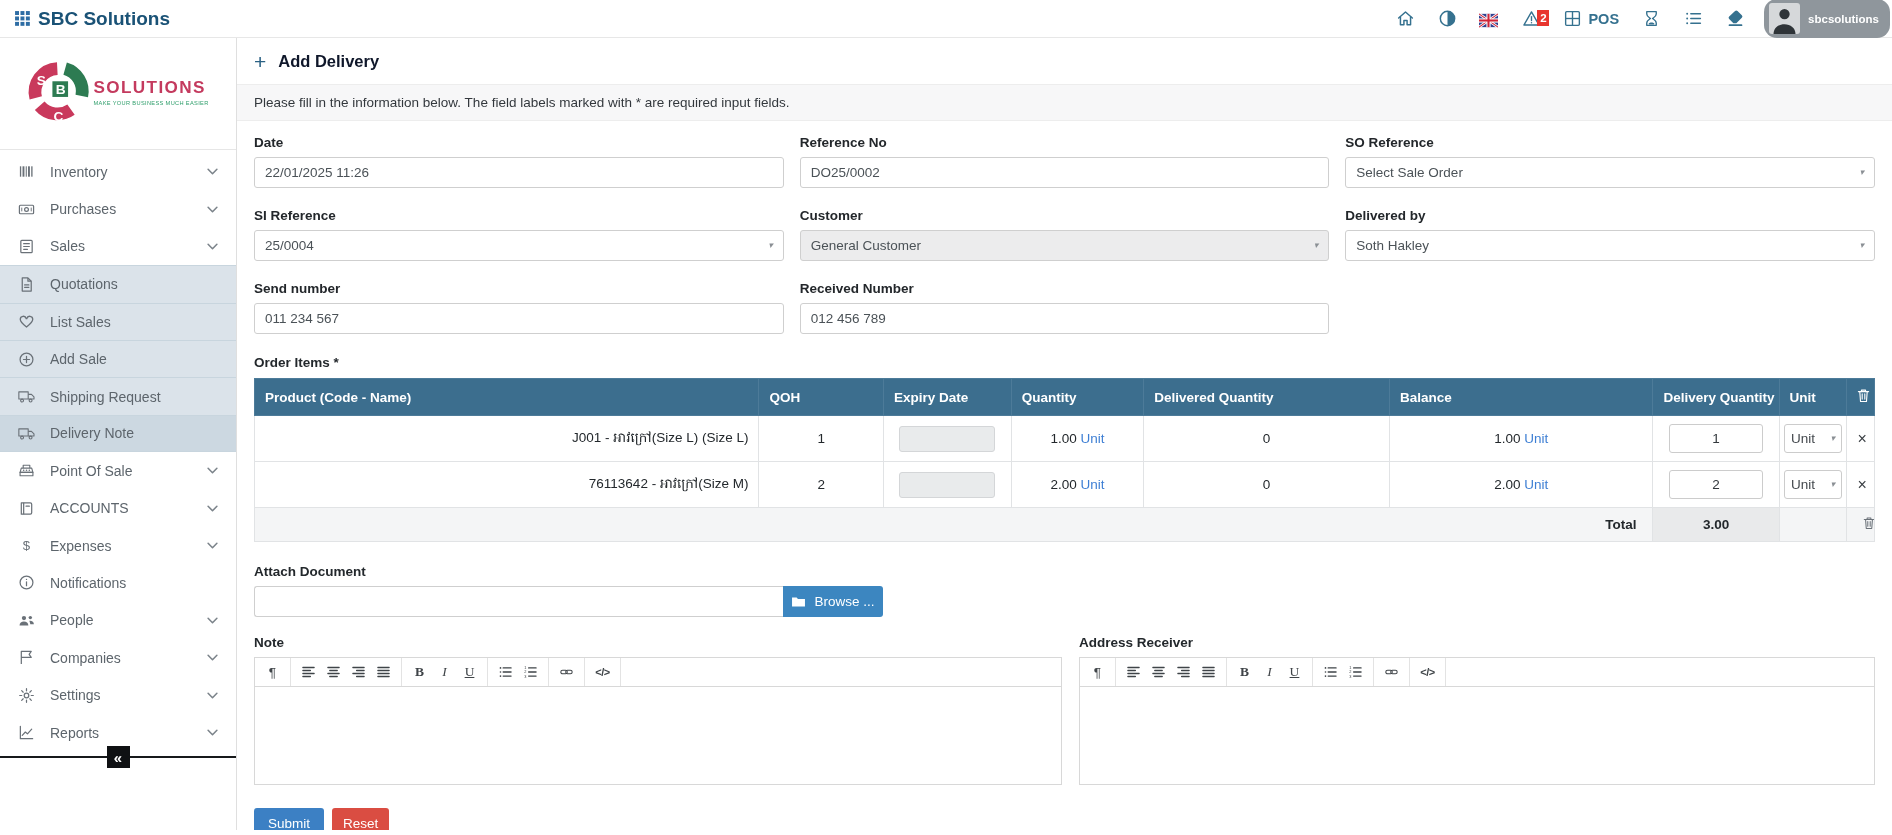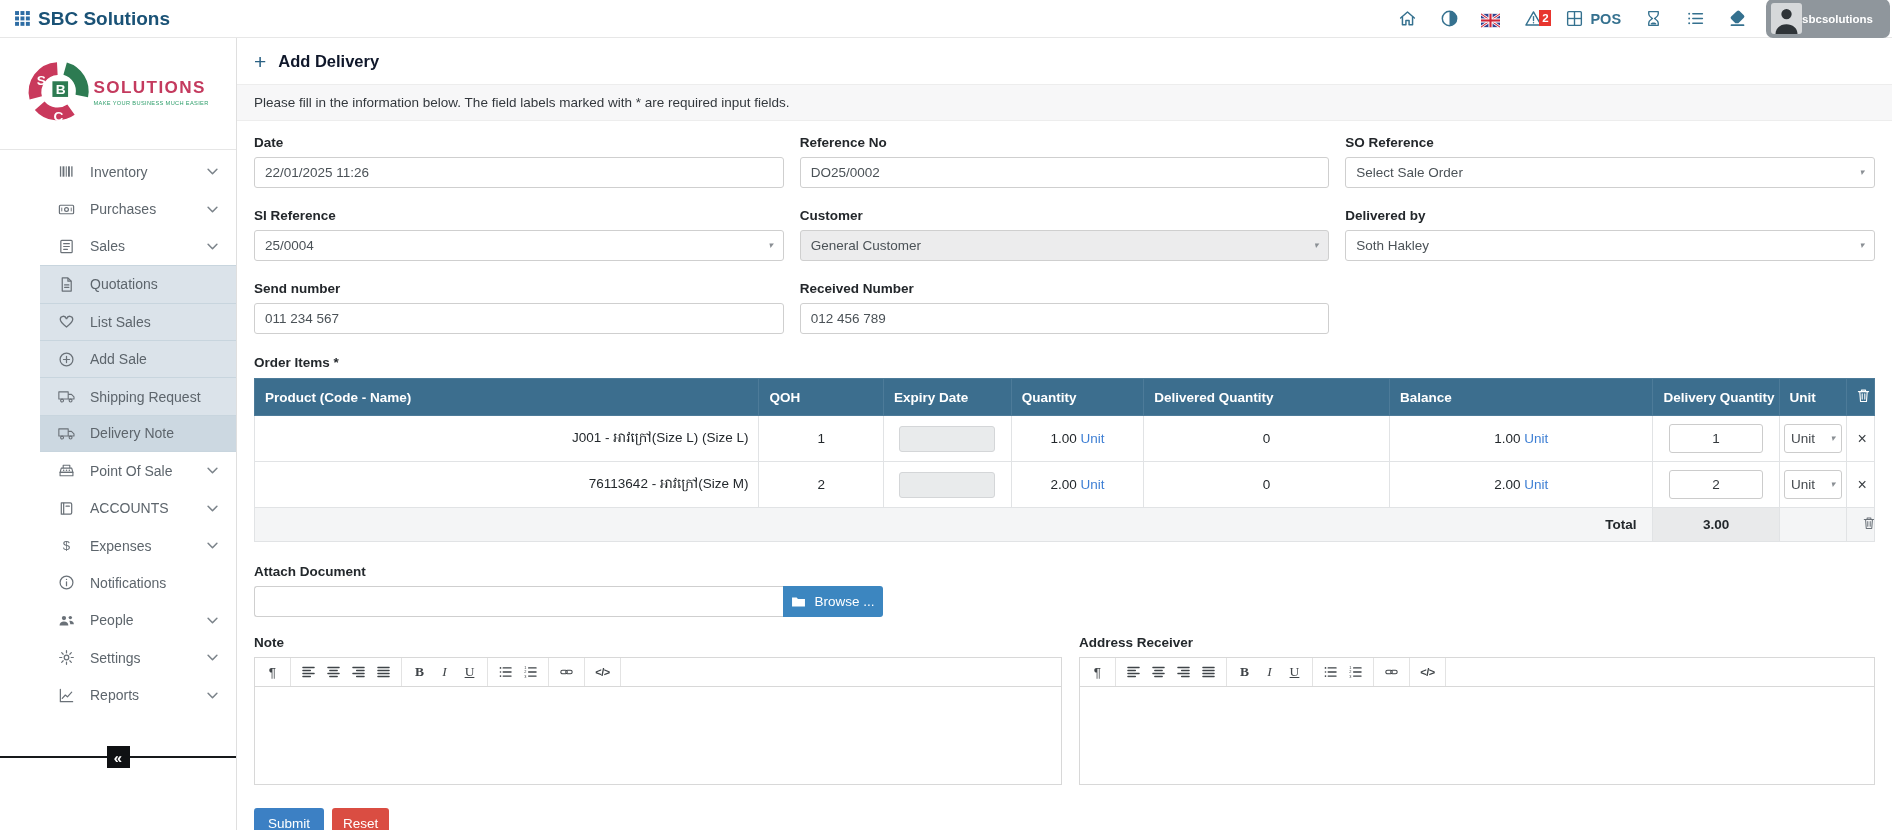--- a/index.html
+++ b/index.html
@@ -15,35 +15,35 @@
   .brand .bicon svg { width:100%; height:100%; }
   .nav-icons { margin-left:auto; display:flex; align-items:center; height:100%; }
   .nav-ic { width:42px; height:100%; display:flex; align-items:center; justify-content:center;
     color:#35718f; cursor:pointer; position:relative; }
   .nav-ic svg { width:19px; height:19px; }
   .nav-ic .flag-svg { width:21px; height:15px; }
   .nav-ic.pos { width:auto; padding:0 11px; gap:6px; font-size:14.5px; font-weight:bold; }
   .alert-badge { position:absolute; top:10px; right:3px; min-width:12px; height:16px;
     background:#e8352e; color:#fff; font-size:11.5px; font-weight:bold; font-style:normal;
     display:flex; align-items:center; justify-content:center; padding:0 1px; }
-  .user-chip { height:39px; margin:2px 2px 2px 8px; background:#8f969c; border-radius:7px;
-    display:flex; align-items:center; padding:0 17px 0 5px; cursor:pointer; }
+  .user-chip { height:39px; margin:2px 2px 2px 8px; background:#8f969c; border-radius:13px;
+    display:flex; align-items:center; gap:8px; padding:0 11px 0 5px; cursor:pointer; }
   .user-chip .avatar { width:31px; height:31px; border-radius:3px; overflow:hidden; display:flex; }
   .user-chip .avatar svg { width:100%; height:100%; }
   .user-chip .uname { color:#fff; font-size:11.5px; font-weight:bold; }
 
   
   .layout { display:flex; height:792px; }
   .sidebar { width:237px; min-width:237px; background:#fff; border-right:1px solid #dfdfdf;
     position:relative; }
   .logo-wrap { height:112px; display:flex; align-items:center; justify-content:center;
     border-bottom:1px solid #e6e6e6; }
   .logo-wrap svg { width:186px; height:84px; }
 
-  .menu { padding-top:3px;margin-left:40px; }
+  .menu { padding-top:3px; }
   .side-item { height:37.4px; display:flex; align-items:center; padding:0 18px; gap:15px;
     color:#5d656c; font-size:14px; cursor:pointer; background:#fff; }
   .side-item .ic { width:17px; height:17px; color:#6a7178; display:flex; align-items:center; justify-content:center; }
   .side-item .ic svg { width:100%; height:100%; }
   .side-item .chev { margin-left:auto; color:#7b838a; display:flex; }
   .side-item .chev svg { width:11px; height:7px; }
   .side-item.grouped { background:#dbe3ea; border-top:1px solid #c8d5de; }
   .side-item.g-end { border-bottom:1px solid #c8d5de; }
   .side-item.active { background:#ccd8e1; }
 
@@ -403,20 +403,33 @@
           </span>
           <span class="lbl">People</span>
           <span class="chev">
             <svg viewBox="0 0 10 6" fill="none" stroke="currentColor" stroke-width="1.4" stroke-linecap="round" stroke-linejoin="round">
               <path d="M1 1 L5 5 L9 1"></path>
             </svg>
           </span>
         </div>
         <div class="side-item">
           <span class="ic">
+            <svg viewBox="0 0 18 18" fill="none" stroke="currentColor" stroke-width="1.3" stroke-linejoin="round">
+              <path d="M3.5 16 V2.5 h10.5 l-2.2 3.2 2.2 3.2 H3.5"></path>
+            </svg>
+          </span>
+          <span class="lbl">Companies</span>
+          <span class="chev">
+            <svg viewBox="0 0 10 6" fill="none" stroke="currentColor" stroke-width="1.4" stroke-linecap="round" stroke-linejoin="round">
+              <path d="M1 1 L5 5 L9 1"></path>
+            </svg>
+          </span>
+        </div>
+        <div class="side-item">
+          <span class="ic">
             <svg viewBox="0 0 18 18" fill="none" stroke="currentColor" stroke-width="1.3">
               <circle cx="9" cy="9" r="2.4"></circle>
               <path d="M9 1.8 V4 M9 14 v2.2 M1.8 9 H4 M14 9 h2.2 M3.9 3.9 L5.5 5.5 M12.5 12.5 l1.6 1.6 M14.1 3.9 L12.5 5.5 M5.5 12.5 l-1.6 1.6" stroke-linecap="round"></path>
             </svg>
           </span>
           <span class="lbl">Settings</span>
           <span class="chev">
             <svg viewBox="0 0 10 6" fill="none" stroke="currentColor" stroke-width="1.4" stroke-linecap="round" stroke-linejoin="round">
               <path d="M1 1 L5 5 L9 1"></path>
             </svg>

